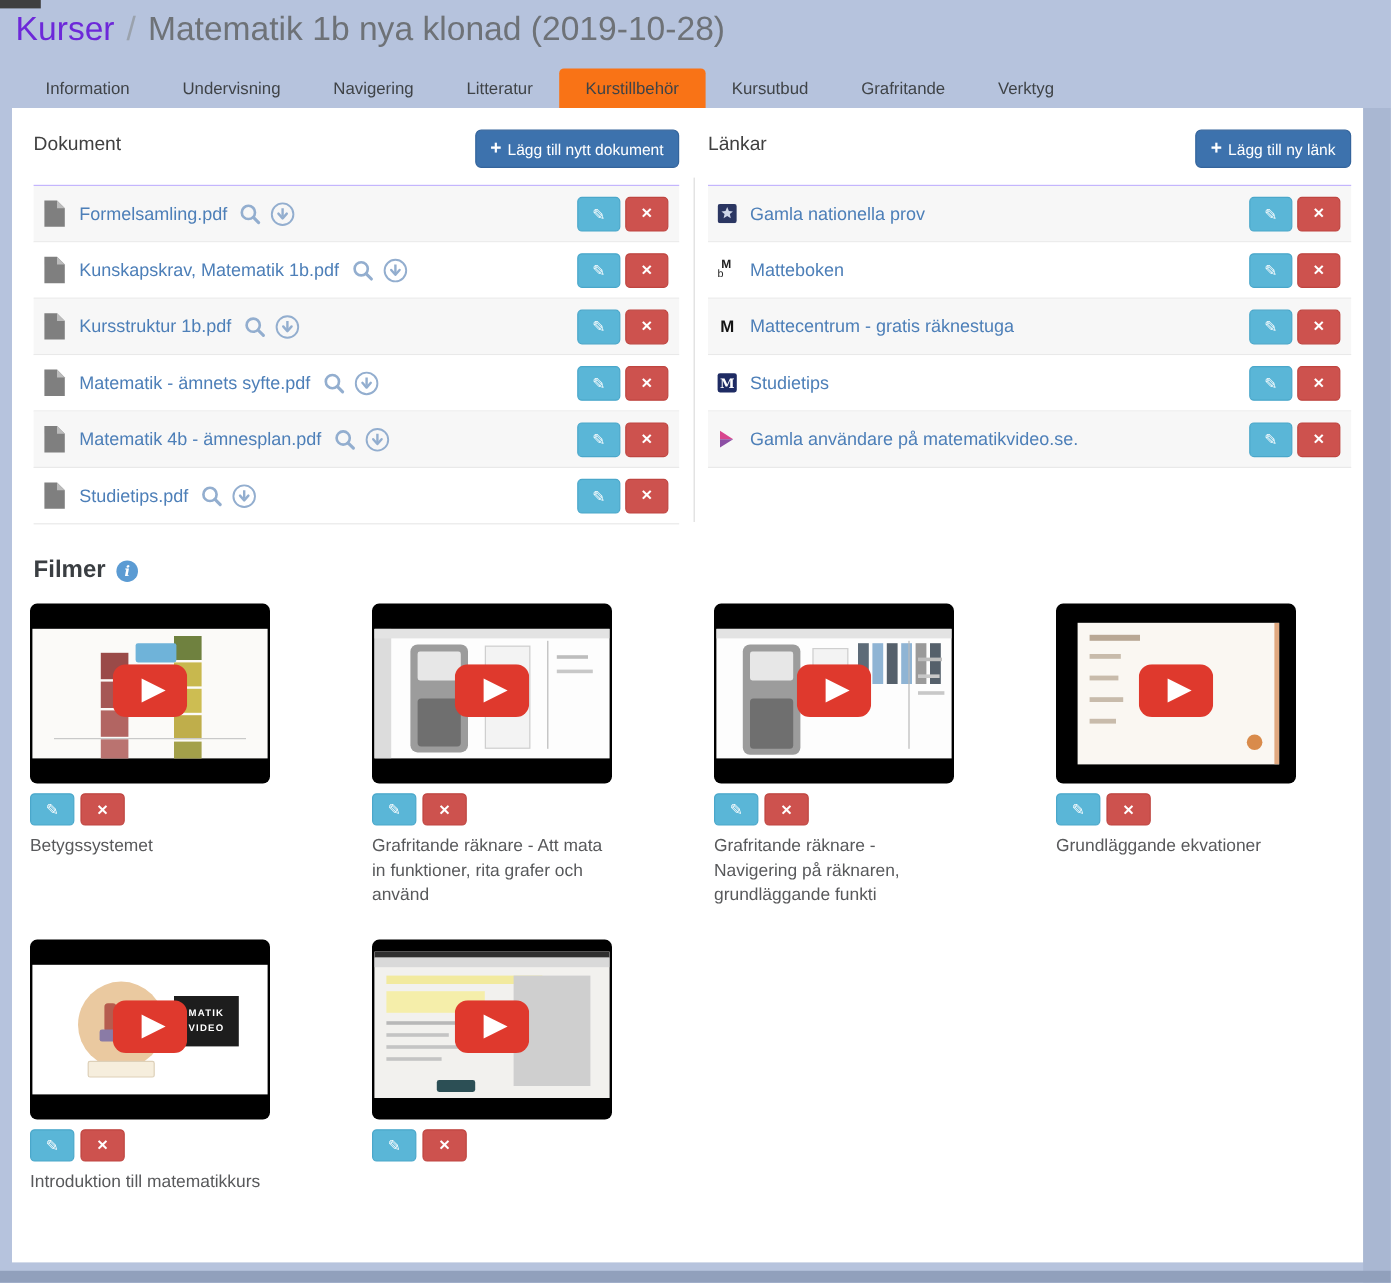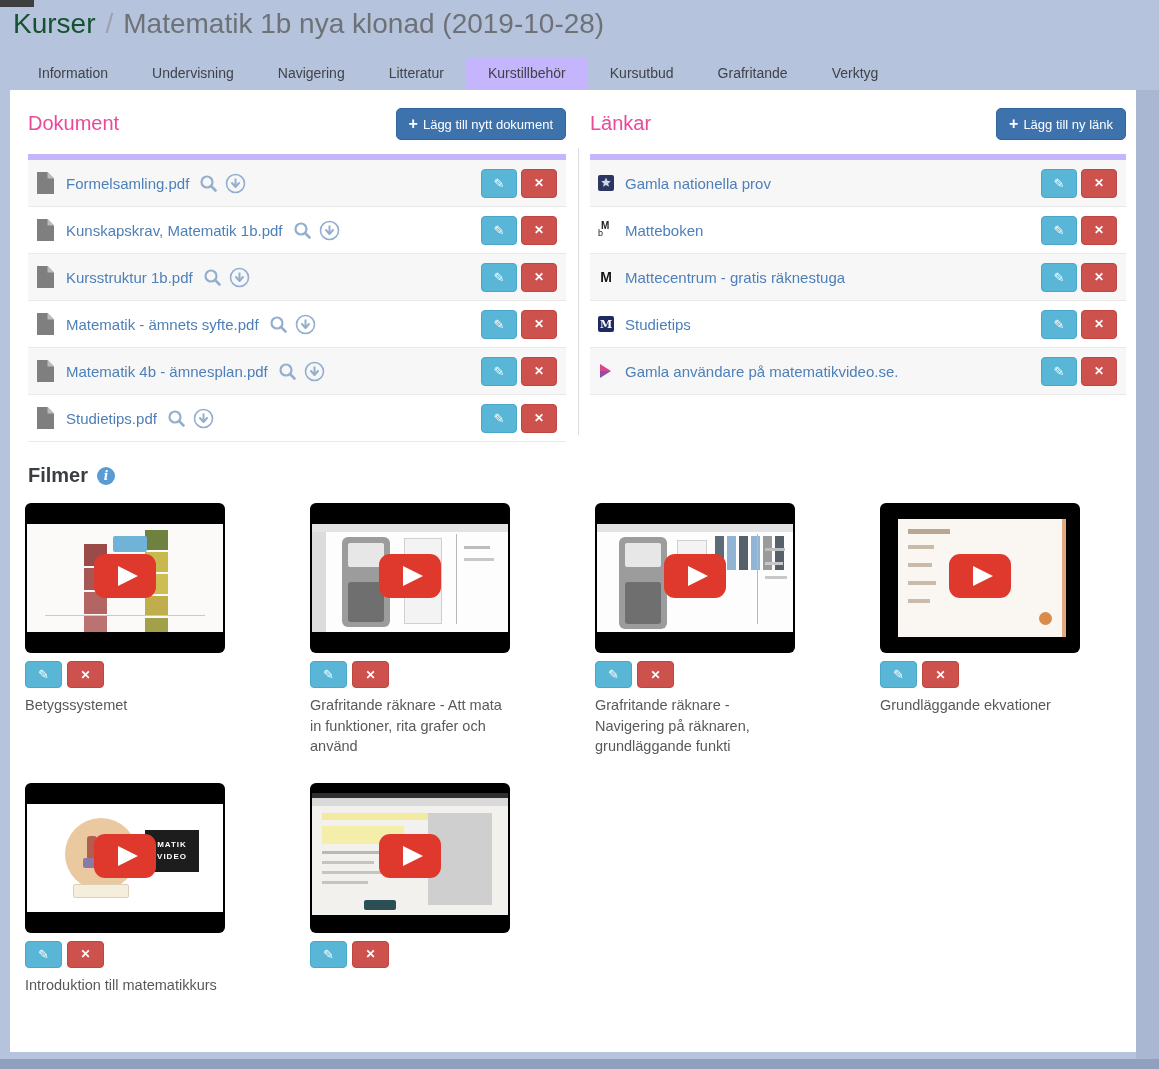--- a/index.html
+++ b/index.html
@@ -3,50 +3,50 @@
 <meta charset="utf-8">
 <style>
   * { margin:0; padding:0; box-sizing:border-box; }
   html,body { width:1159px; height:1069px; overflow:hidden;
     font-family:"Liberation Sans", sans-serif; background:#b6c3dd; position:relative; }
 
   .artifact { position:absolute; left:0; top:0; width:34px; height:7px; background:#3f3f3f; }
 
   
   .breadcrumb { position:absolute; left:13px; top:8px; font-size:28px; color:#6e7277; white-space:nowrap; }
-  .breadcrumb .root { color:#14532d; cursor:pointer;margin-top:33px; }
+  .breadcrumb .root { color:#6d28d9; cursor:pointer;margin-top:33px; }
   .breadcrumb .sep { color:#9aa2ad; margin:0 10px; }
 
   
   .tabs { position:absolute; left:16px; top:57px; height:33px; display:flex; }
   .tab { height:33px; line-height:33px; padding:0 22px; font-size:14px; color:#3f4347;
     cursor:pointer; border-radius:4px 4px 0 0; white-space:nowrap; }
-  .tab.active { background:#c4b5fd; }
+  .tab.active { background:#f97316; }
 
   
   .panel { position:absolute; left:10px; top:90px; width:1126px; height:962px; background:#fff; }
 
   .right-strip { position:absolute; left:1136px; top:90px; width:23px; height:979px; background:#a9b7d2; }
   .bottom-strip { position:absolute; left:0; top:1059px; width:1159px; height:10px; background:#91a0bc; }
 
   
   .col { position:absolute; top:18px; }
   .doc-col { left:18px; width:538px; }
   .link-col { left:580px; width:536px; }
   .col-divider { position:absolute; left:568px; top:58px; height:287px; width:0; border-left:1px solid #ddd; }
 
   .col-head { display:flex; align-items:flex-start; justify-content:space-between; margin-bottom:14px; min-height:32px; }
-  .col-title { font-size:20px; color:#ec4899; padding-top:4px; }
+  .col-title { font-size:16px; color:#404040; padding-top:4px; }
   .btn-add { background:#3d72ad; border:1px solid #34649c; color:#fff; font-size:13px;
     padding:7px 12px; border-radius:5px; cursor:pointer; display:flex; align-items:center;
     font-family:"Liberation Sans", sans-serif; }
   .btn-add .plus { font-size:16px; font-weight:bold; margin-right:5px; line-height:1; }
 
   
-  .list { border-top:6px solid #c4b5fd; }
+  .list { border-top:1px solid #c4b5fd; }
   .row { height:47px; display:flex; align-items:center; padding:0 9px 0 8px; border-bottom:1px solid #e9e9e9; background:#fff; }
   .row.alt { background:#f7f7f7; }
   .row .name { color:#4d7fb8; font-size:15px; cursor:pointer; margin-right:10px; white-space:nowrap; }
   .file-ic { margin-right:11px; display:flex; }
   .tool-ic { margin-right:7px; display:flex; cursor:pointer; }
   .favicon { width:16px; height:16px; margin-right:11px; position:relative; flex:0 0 16px; }
   .fav-sq { width:16px; height:16px; border-radius:2px; display:flex; align-items:center; justify-content:center; }
   .fav-mg { background:#1e2b63; color:#fff; font-family:"DejaVu Serif", serif; font-weight:bold; font-size:11px; }
   .fav-mc { color:#141414; font-weight:bold; font-size:14px; display:flex; align-items:center; justify-content:center; width:16px; height:16px; }
   .fav-mb-m { position:absolute; left:3px; top:-2px; font-size:10px; font-weight:bold; color:#222; }

